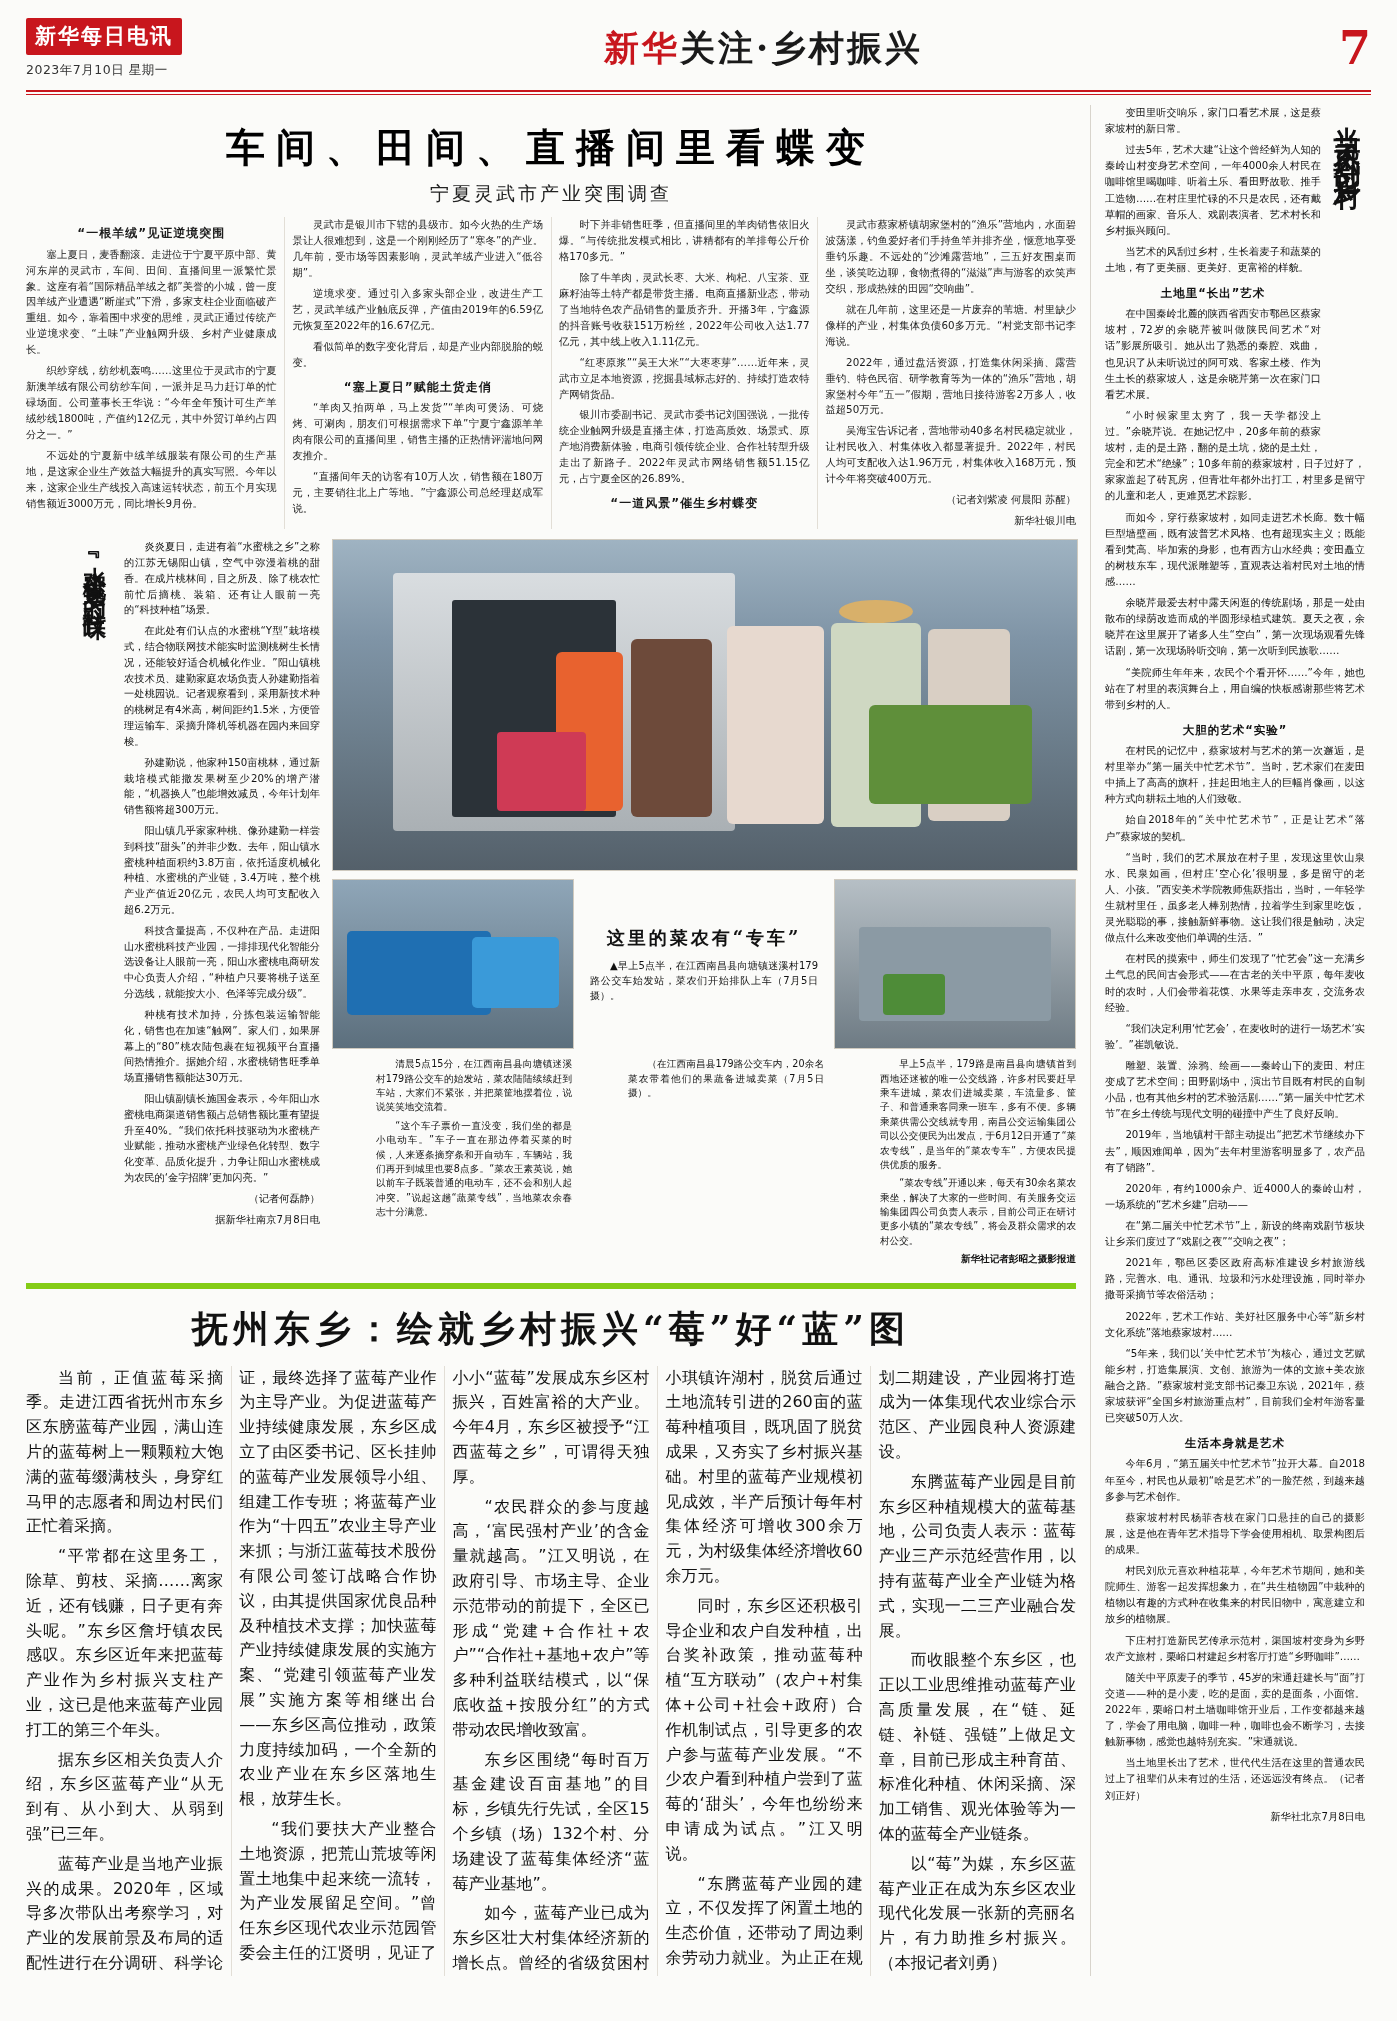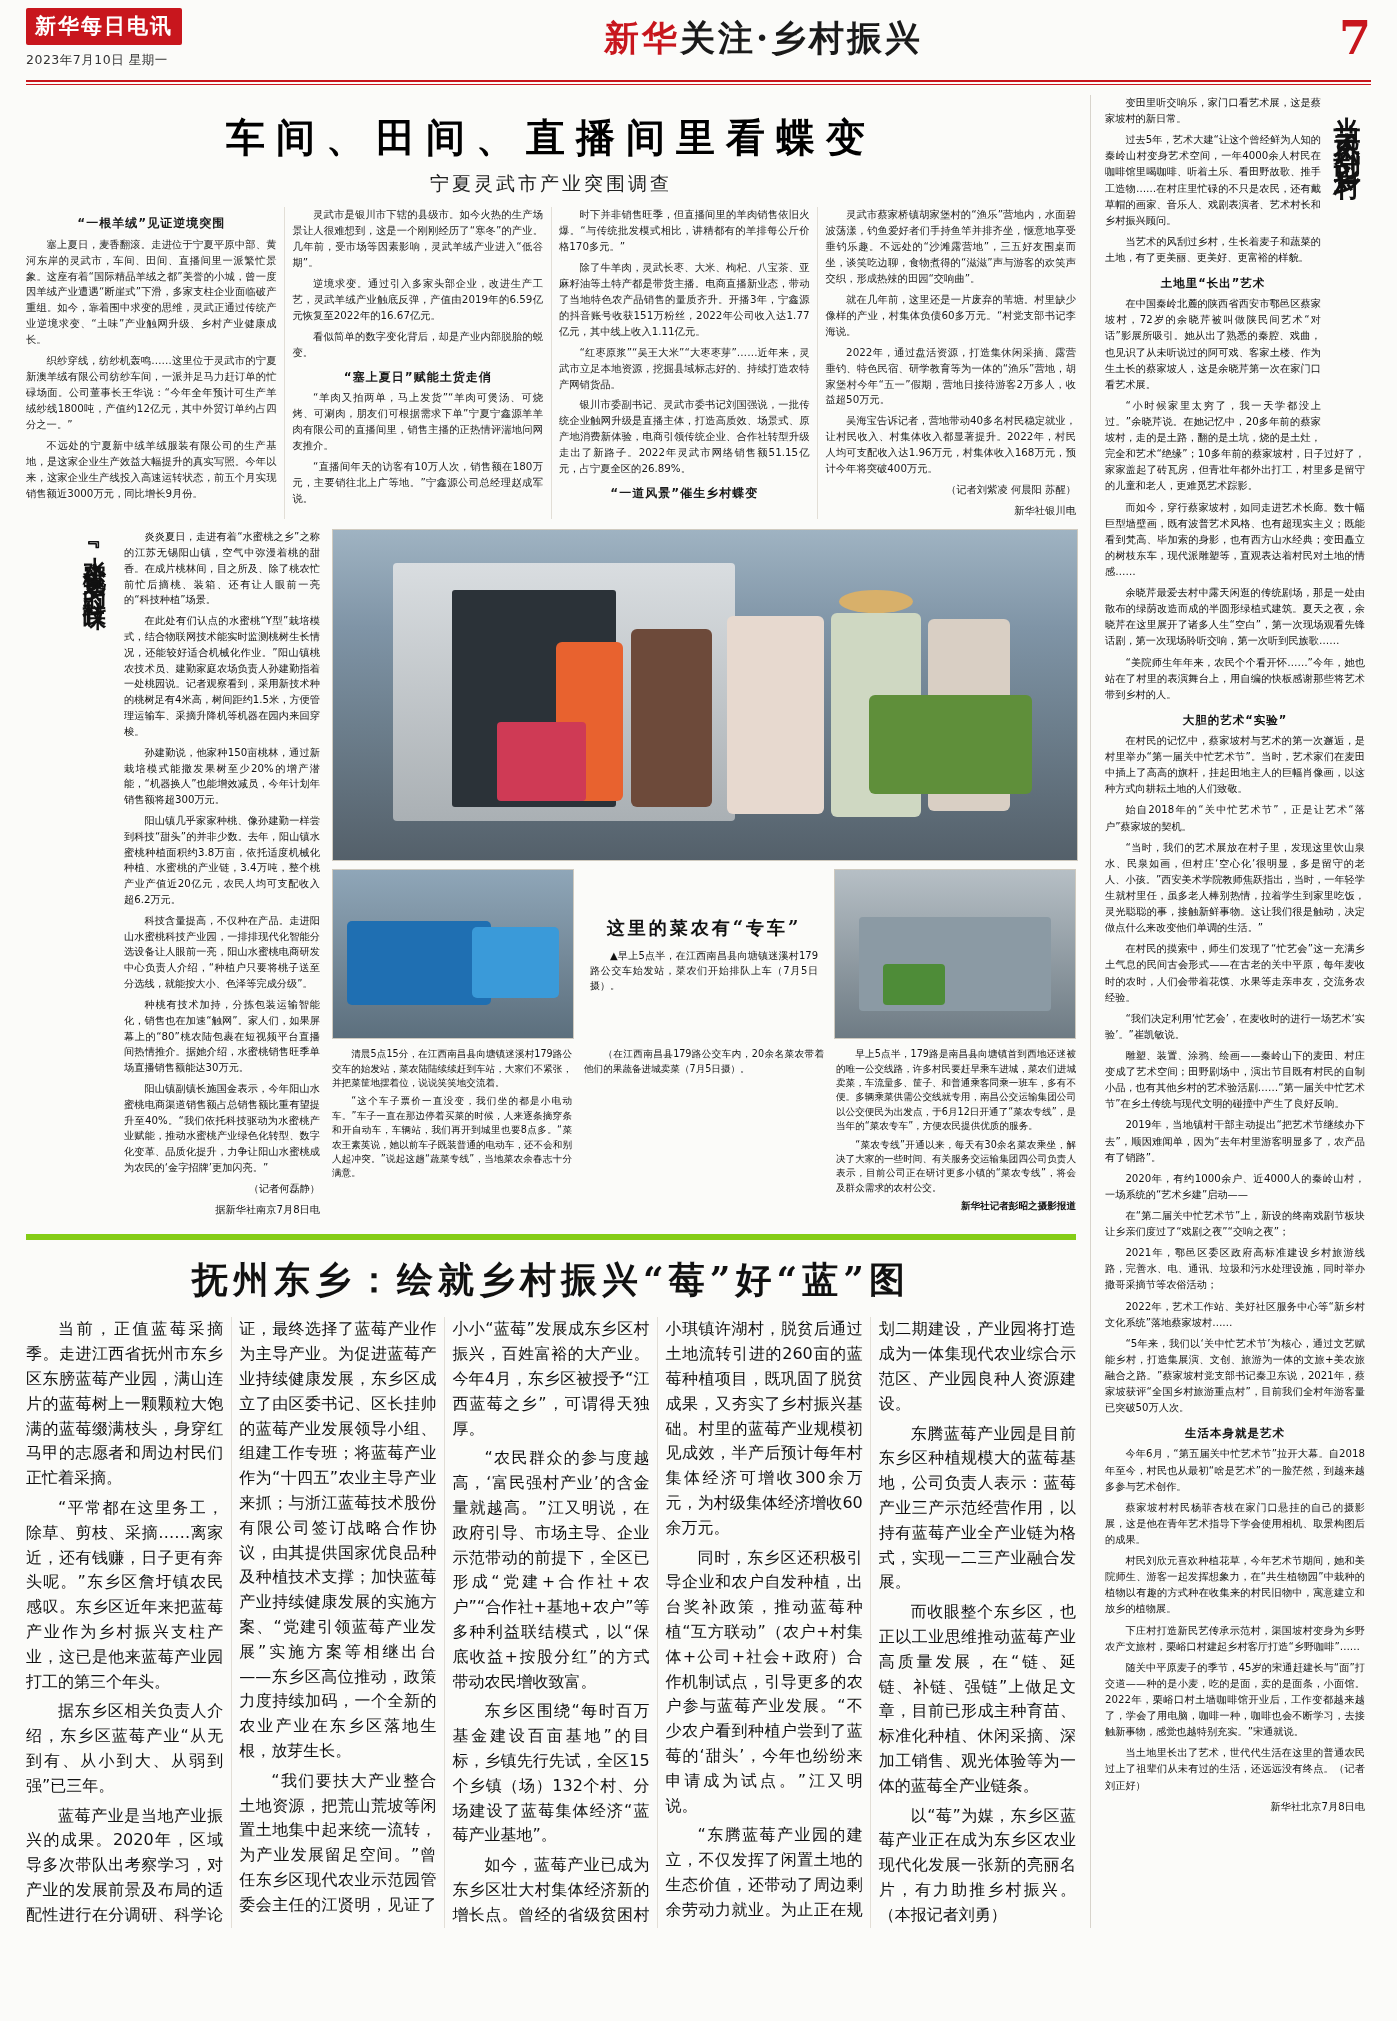--- a/index.html
+++ b/index.html
@@ -7,21 +7,21 @@
     width:1397px;height:2021px;
     background:#fbfbf9;
     font-family:"DejaVu Sans","Liberation Sans",sans-serif;
     color:#111;
     position:relative;
     overflow:hidden;
   }
   .page{position:relative;width:1397px;height:2021px;box-sizing:border-box;padding:0 26px;}
 
   
-  .masthead{display:flex;align-items:center;justify-content:flex-start;height:76px;padding-top:0;}
+  .masthead{display:flex;align-items:center;justify-content:flex-start;height:76px;padding-top:10px;}
   .mh-left{display:flex;flex-direction:column;align-items:flex-start;width:240px;}
   .mh-logo{
     background:#c8161d;color:#fff;font-weight:700;font-size:21px;letter-spacing:2px;
     padding:4px 9px 5px;font-family:"DejaVu Sans","Liberation Sans",sans-serif;
     border-radius:2px;
   }
   .mh-date{font-size:12.5px;color:#333;margin-top:7px;letter-spacing:.5px;}
   .mh-center{flex:1;text-align:center;}
   .mh-title{
     font-size:35px;font-weight:700;letter-spacing:3px;color:#c8161d;
@@ -84,21 +84,21 @@
   .sp1 .bus3{position:absolute;left:58%;top:34%;width:36%;height:42%;background:#3a9ad9;border-radius:5px;}
   .sp2 .seats{position:absolute;left:10%;top:28%;width:80%;height:56%;background:#8b9aa4;border-radius:4px;}
   .sp2 .veg{position:absolute;left:20%;top:56%;width:26%;height:24%;background:#4e8c38;border-radius:4px;}
   .photo-title{
     font-family:"DejaVu Serif","Liberation Serif",serif;font-weight:700;font-size:18px;
     letter-spacing:3px;text-align:left;margin:0;
   }
   .midcap{width:33%;display:flex;flex-direction:column;justify-content:center;align-items:center;padding:0 6px;box-sizing:border-box;}
   .midcap .lede{font-size:10px;line-height:1.5;text-align:justify;text-indent:2em;margin-top:8px;}
   .capcols{display:flex;gap:12px;margin-top:8px;font-size:9.6px;line-height:1.5;text-align:justify;}
-  .capcols > div{flex:1;}
+  .capcols > div{flex:1;margin-left:44px;}
   .capcols p{margin:0 0 4px;text-indent:2em;}
   .credit{text-align:right;text-indent:0;font-weight:700;}
 
   
   .bottomwrap{margin-top:12px;border-top:6px solid #84cc16;padding-top:10px;}
   .bottom-head{
     text-align:center;font-family:"DejaVu Serif","Liberation Serif",serif;font-weight:700;
     font-size:36px;letter-spacing:5px;margin:6px 0 12px;
   }
   .bottomcols{column-count:5;column-gap:16px;column-rule:1px solid #e2ded6;font-size:16px;line-height:1.55;text-align:justify;}

